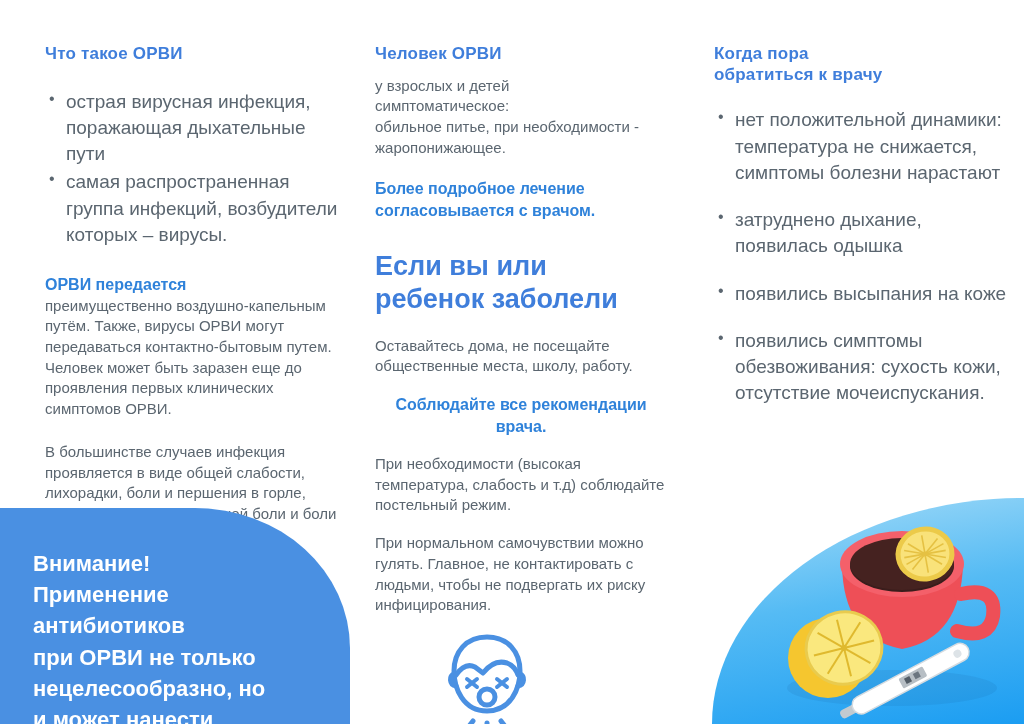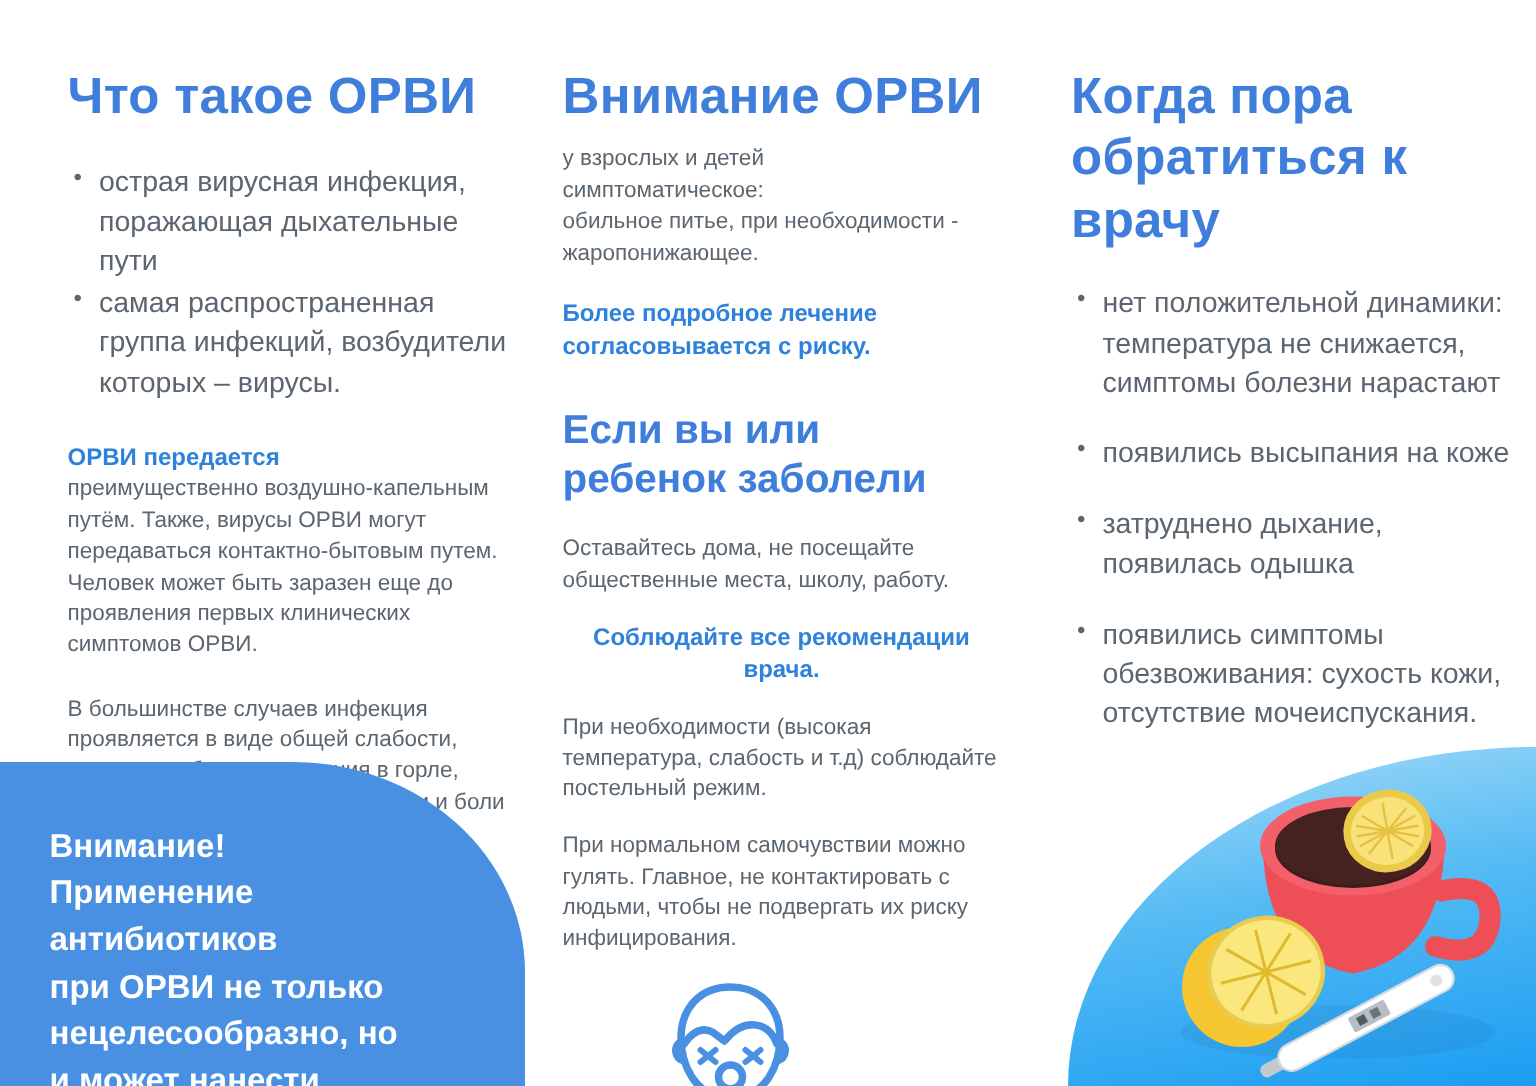--- a/index.html
+++ b/index.html
@@ -11,21 +11,21 @@
     overflow: hidden;
     font-family: "Liberation Sans", sans-serif;
   }
   .col { position: absolute; top: 0; }
   .col-1 { left: 45px;  width: 302px; }
   .col-2 { left: 375px; width: 292px; }
   .col-3 { left: 714px; width: 300px; }
 
   h1.title {
     margin-top: 44px;
-    font-size: 34px;
+    font-size: 17px;
     font-weight: 800;
     line-height: 1.22;
     color: #3f7edb;
     letter-spacing: 0.2px;
     white-space: pre-line;
   }
   .body-text {
     font-size: 15px;
     line-height: 1.38;
     color: #5b6670;
@@ -114,27 +114,27 @@
     <ul class="bullets">
       <li>острая вирусная инфекция, поражающая  дыхательные пути</li>
       <li>самая распространенная группа инфекций, возбудители которых – вирусы.</li>
     </ul>
     <p class="body-text transmission"><span class="lead-blue">ОРВИ передается</span><br><span>преимущественно воздушно-капельным путём. Также, вирусы ОРВИ могут передаваться контактно-бытовым путем.
 Человек может быть заразен еще до проявления первых клинических симптомов ОРВИ.</span></p>
     <p class="body-text symptoms">В большинстве случаев инфекция проявляется в виде общей слабости, лихорадки, боли и першения в горле, насморка, чихания, головной боли и боли в мышцах.</p>
   </div>
 
   <div class="col col-2">
-    <h1 class="title">Внимание ОРВИ</h1>
+    <h1 class="title">Человек ОРВИ</h1>
     <p class="body-text intro">у взрослых и  детей
 симптоматическое:
 обильное питье, при необходимости -
 жаропонижающее.</p>
     <p class="lead-blue note">Более подробное лечение
-согласовывается с риску.</p>
+согласовывается с врачом.</p>
     <h2 class="subtitle">Если вы или
 ребенок заболели</h2>
     <p class="body-text p1">Оставайтесь дома, не посещайте общественные места, школу, работу.</p>
     <p class="lead-blue note2">Соблюдайте все рекомендации врача.</p>
     <p class="body-text p2">При необходимости (высокая температура, слабость и т.д) соблюдайте постельный режим.</p>
     <p class="body-text p3">При нормальном самочувствии можно гулять. Главное, не контактировать с людьми, чтобы не подвергать их риску инфицирования.</p>
     <div class="sneeze-icon-wrap">
       <svg width="100" height="115" viewBox="0 0 100 115" fill="none" stroke="#4a90e2" stroke-width="5" stroke-linecap="round" stroke-linejoin="round">
         <path d="M50,11 C29,11 17,26 17,45 C17,62 26,85 50,85 C74,85 83,62 83,45 C83,26 71,11 50,11 Z"></path>
         <path d="M17,48 c-5,1 -5,11 2,12"></path>
@@ -152,22 +152,22 @@
         <path d="M64,95 L74,108"></path>
       </svg>
     </div>
   </div>
 
   <div class="col col-3">
     <h1 class="title">Когда пора
 обратиться к врачу</h1>
     <ul class="bullets">
       <li>нет положительной динамики: температура не снижается, симптомы болезни нарастают</li>
+      <li>затруднено дыхание, появилась одышка</li>
       <li>появились высыпания на коже</li>
-      <li>затруднено дыхание, появилась одышка</li>
       <li>появились симптомы обезвоживания: сухость кожи, отсутствие мочеиспускания.</li>
     </ul>
   </div>
 
   <div class="warning-blob">
     <p class="warning-text">Внимание!
 Применение антибиотиков
 при ОРВИ не только
 нецелесообразно, но
 и может нанести

